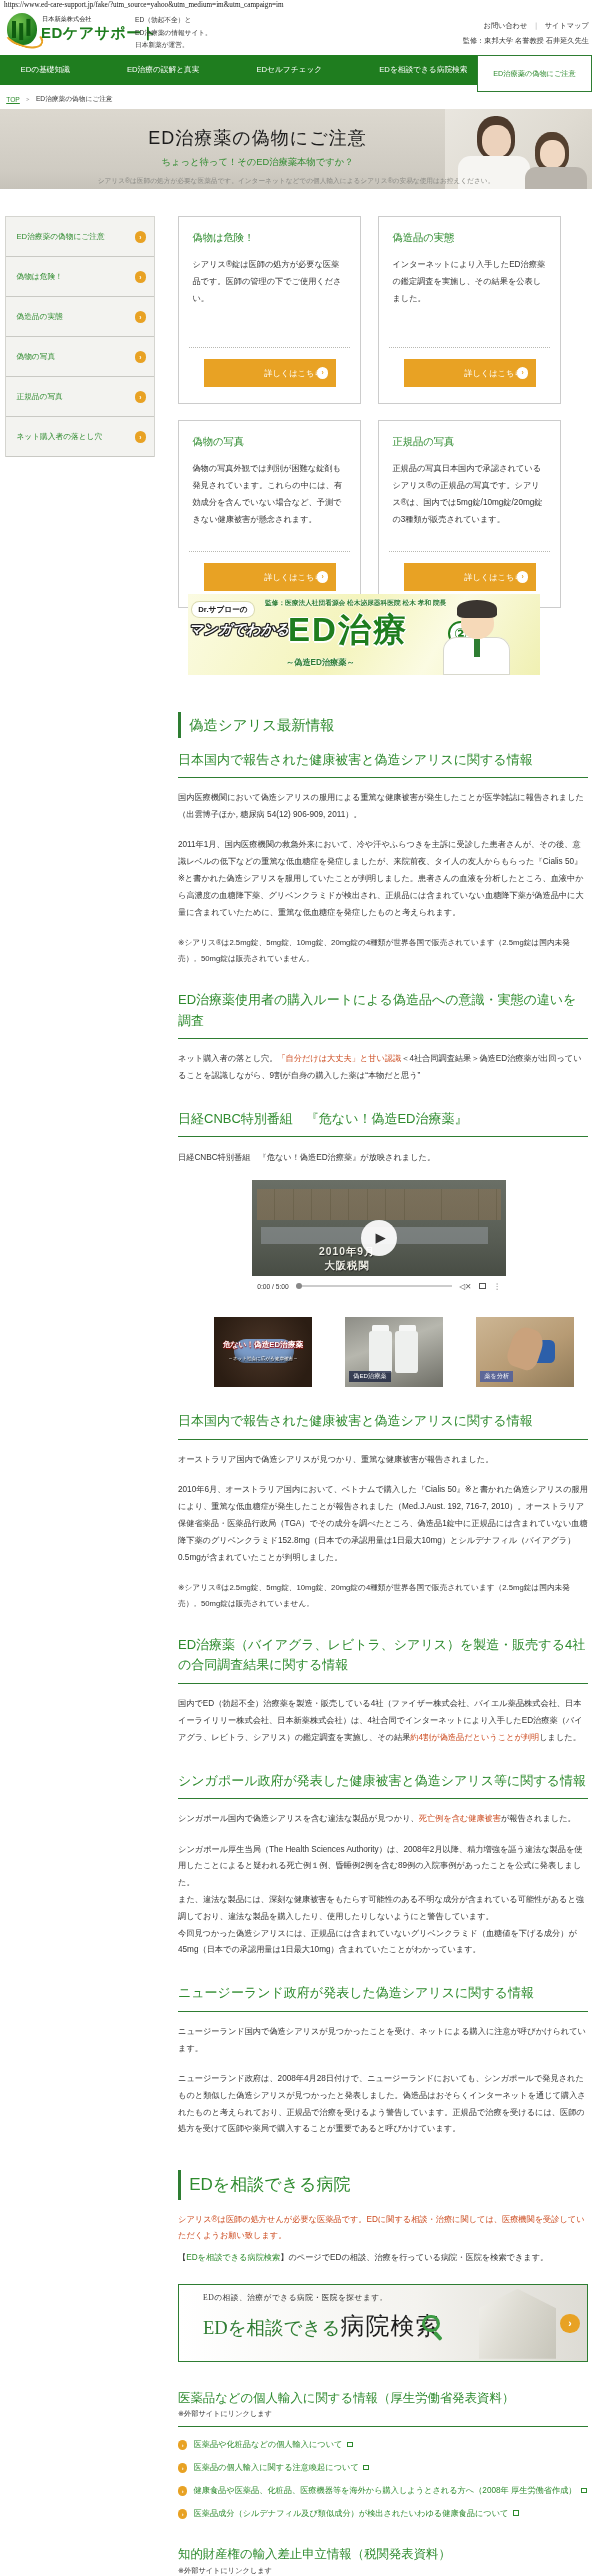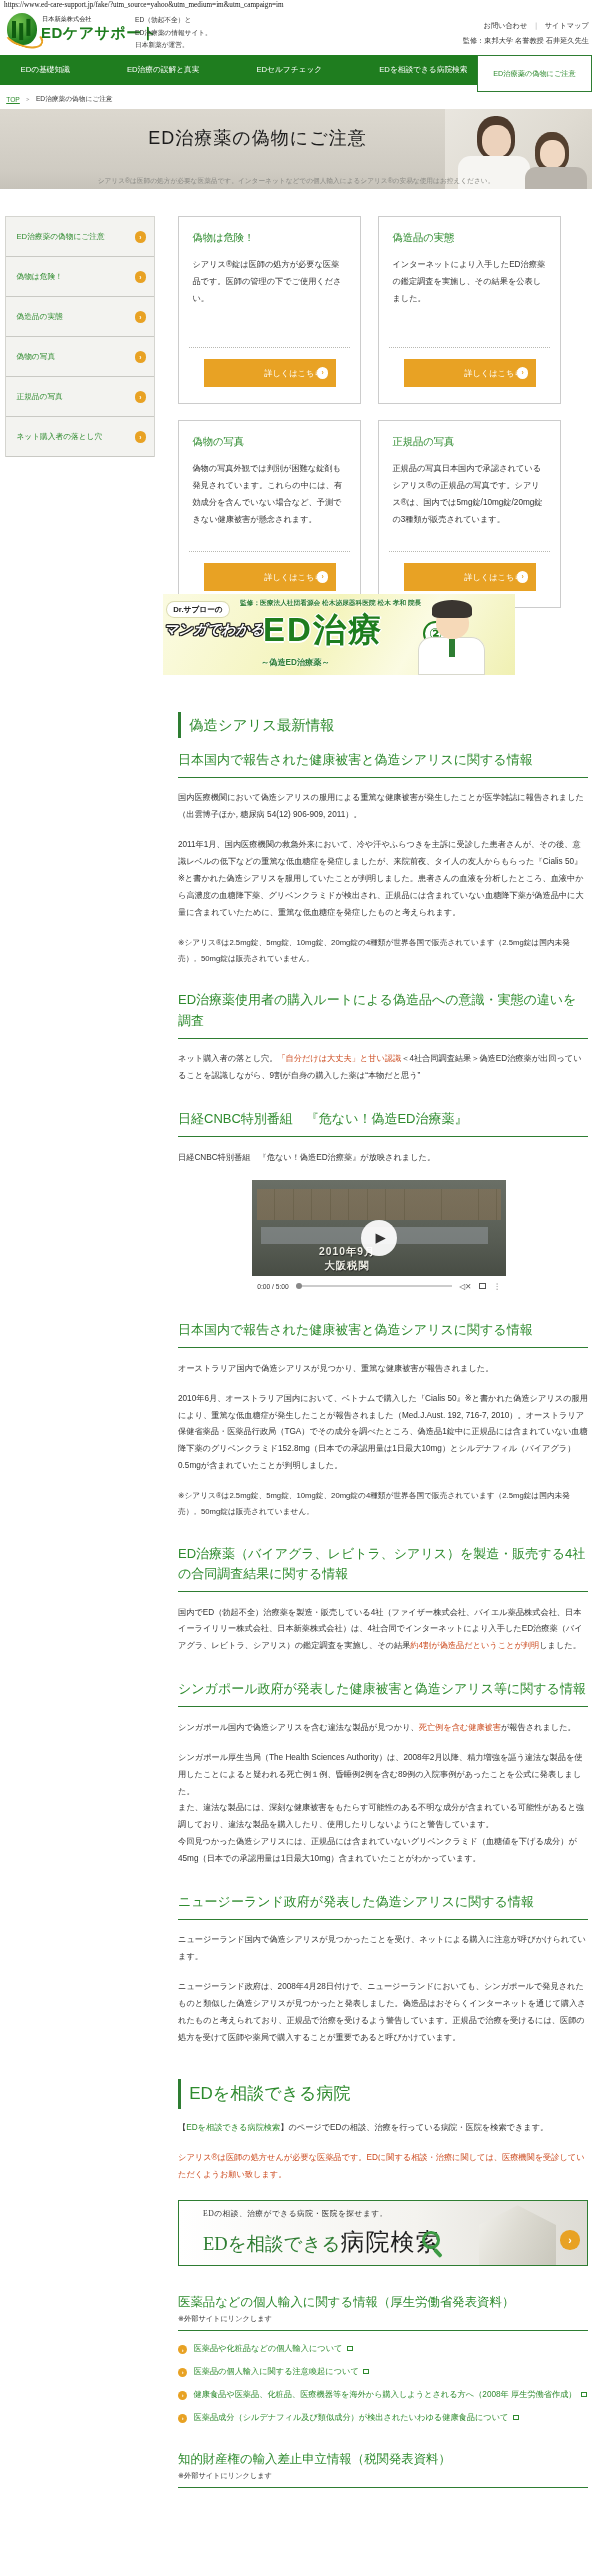--- a/index.html
+++ b/index.html
@@ -72,21 +72,21 @@
   #cards { top:216px; left:178px; width:384px; display:grid; grid-template-columns:183px 183px; gap:16.5px 17px; }
   .card { border:0.5px solid #ccc; background:#fff; padding:14.4px 13.4px 15.5px; }
   .card h3 { color:#2e8b2e; font-size:10.3px; font-weight:400; margin-bottom:10.3px; }
   .card .card-body { font-size:8.2px; line-height:2.1; color:#333; min-height:88px; }
   .card .card-sep { border-top:0.5px dotted #b8b8b2; margin:3.1px -3.1px 11.3px; }
   .btn-orange { position:relative; width:132px; height:28px; background:#e8a224; color:#fff; font-size:8.2px;
     display:flex; align-items:center; justify-content:center; margin:0 auto; cursor:pointer;padding-left:48px; }
   .btn-orange .circ { background:#fff; color:#e8a224; position:absolute; right:7.2px; top:8.2px; }
 
   
-  #manga { top:594px; left:163px; width:352px; height:81px; cursor:pointer; overflow:hidden;
+  #manga { top:594px; left:188px; width:352px; height:81px; cursor:pointer; overflow:hidden;
     background:linear-gradient(120deg,#fbfbe2 0%, #f4f4bc 45%, #fbfbe2 70%, #f0f0b2 100%); }
   .manga-super { position:absolute; left:77px; top:5.2px; font-size:6.7px; font-weight:bold; color:#2e7d32;
     text-shadow:0 0 1.5px #fff,0 0 1.5px #fff; }
   .manga-bubble { position:absolute; left:4.1px; top:8.2px; background:#fff; border-radius:7.2px; padding:2.6px 6.2px;
     font-size:7.7px; font-weight:bold; color:#222; box-shadow:0 0 0 1px #dadab0; }
   .manga-line1 { position:absolute; left:1px; top:27px; font-size:14px; font-weight:bold; color:#fff; font-style:italic;
     text-shadow:-1px 0 #222,1px 0 #222,0 -1px #222,0 1px #222,-1px -1px #222,1px 1px #222,-1px 1px #222,1px -1px #222; }
   .manga-line2 { position:absolute; left:100px; top:14.4px; font-size:33px; font-weight:bold; color:#1e7d1e;
     text-shadow:-1.5px 0 #fff,1.5px 0 #fff,0 -1.5px #fff,0 1.5px #fff; letter-spacing:2.1px; }
   .manga-num { position:absolute; left:260px; top:27px; width:25px; height:25px; border-radius:50%; background:#fff;
@@ -149,21 +149,21 @@
   .t2 .cap { position:absolute; left:27px; top:7.2px; width:16.5px; height:8.2px; background:#f6f7f6; border-radius:1.5px; }
   .t2 .cap.c2 { left:54px; }
   .thumb-label { position:absolute; left:4.1px; bottom:5.2px; background:rgba(20,30,60,.75); color:#fff;
     font-size:6.2px; padding:1px 4.1px; }
   .thumb.t3 { background:linear-gradient(150deg,#cdb694 0%, #b79b74 55%, #8f7a58 100%); }
   .t3 .hand { position:absolute; left:34px; top:10.3px; width:31px; height:41px; background:#caa27c; border-radius:40% 40% 30% 30%; transform:rotate(18deg); }
   .t3 .dev { position:absolute; left:49px; top:23px; width:30px; height:23px; background:#2c5faa; border-radius:5.2px; }
   .t3 .thumb-label { background:rgba(70,90,160,.8); }
 
   
-  .hosp-banner { position:relative; height:66px; border:1.5px solid #2e7d32; margin:16.5px 0 27px;
+  .hosp-banner { position:relative; height:78px; border:1.5px solid #2e7d32; margin:16.5px 0 27px;
     background:linear-gradient(90deg,#ffffff 0%, #f4f3ef 58%, #dddbd4 100%); overflow:hidden; cursor:pointer; }
   .hosp-lead { position:absolute; left:24px; top:8.2px; font-size:7.7px; color:#333; letter-spacing:0.5px;
     font-family:"Liberation Serif","DejaVu Serif",serif; }
   .hosp-big { position:absolute; left:24px; top:25px; font-family:"Liberation Serif","DejaVu Serif",serif; }
   .hosp-big .bg1 { font-size:18.5px; color:#2e7d32; }
   .hosp-big .bg2 { font-size:24px; color:#1c1c1c; letter-spacing:1px; }
   .hosp-mag { position:absolute; left:243px; top:30px; width:17.5px; height:17.5px; border:3.1px solid #3d9b44; border-radius:50%; }
   .hosp-mag::after { content:""; position:absolute; left:11.3px; top:13.4px; width:3.6px; height:10.3px; background:#3d9b44; transform:rotate(-42deg); border-radius:1.5px; }
   .hosp-bld { position:absolute; right:31px; top:4.1px; width:77px; height:70px;
     background:linear-gradient(115deg,#f2f1ec 0%, #dddbd2 45%, #c7c5ba 100%);
@@ -219,20 +219,21 @@
 <div id="hero" class="abs">
   <div class="hero-photo">
     <div class="ph-head1"></div>
       <div class="ph-face1"></div>
       <div class="ph-body1"></div>
     <div class="ph-head2"></div>
       <div class="ph-face2"></div>
       <div class="ph-body2"></div>
   </div>
   <div class="hero-title">ED治療薬の偽物にご注意</div>
+  <div class="hero-sub">ちょっと待って！そのED治療薬本物ですか？</div>
   <div class="hero-caption">シアリス®は医師の処方が必要な医薬品です。インターネットなどでの個人輸入によるシアリス®の安易な使用はお控えください。</div>
 </div>
 
 <aside id="sidebar" class="abs">
   <div class="side-item">
       <span>ED治療薬の偽物にご注意</span>
       <span class="circ">›</span>
     </div>
   <div class="side-item">
       <span>偽物は危険！</span>
@@ -334,42 +335,61 @@
       <span class="vtime">0:00 / 5:00</span>
       <div class="vprogress">
           <span class="dot"></span>
         </div>
       <span class="vicon">◁✕</span>
       <span class="vfull"></span>
       <span class="vicon">⋮</span>
     </div>
   </div>
 
+  <div class="thumb-row">
+    <div class="thumb t1">
+      <div class="pill"></div>
+      <div class="tt1">危ない！偽造ED治療薬</div>
+      <div class="tt2">～ネット社会に広がる健康被害～</div>
+    </div>
+    <div class="thumb t2">
+      <div class="cap"></div>
+        <div class="cap c2"></div>
+      <div class="bottle"></div>
+        <div class="bottle b2"></div>
+      <div class="thumb-label">偽ED治療薬</div>
+    </div>
+    <div class="thumb t3">
+      <div class="dev"></div>
+        <div class="hand"></div>
+      <div class="thumb-label">薬を分析</div>
+    </div>
+  </div>
 
   <h3 class="h3g">日本国内で報告された健康被害と偽造シアリスに関する情報</h3>
   <p class="pg">オーストラリア国内で偽造シアリスが見つかり、重篤な健康被害が報告されました。</p>
   <p class="pg">2010年6月、オーストラリア国内において、ベトナムで購入した『Cialis 50』※と書かれた偽造シアリスの服用により、重篤な低血糖症が発生したことが報告されました（Med.J.Aust. 192, 716-7, 2010）。オーストラリア保健省薬品・医薬品行政局（TGA）でその成分を調べたところ、偽造品1錠中に正規品には含まれていない血糖降下薬のグリベンクラミド152.8mg（日本での承認用量は1日最大10mg）とシルデナフィル（バイアグラ）0.5mgが含まれていたことが判明しました。</p>
   <p class="pg note">※シアリス®は2.5mg錠、5mg錠、10mg錠、20mg錠の4種類が世界各国で販売されています（2.5mg錠は国内未発売）。50mg錠は販売されていません。</p>
 
   <h3 class="h3g">ED治療薬（バイアグラ、レビトラ、シアリス）を製造・販売する4社の合同調査結果に関する情報</h3>
   <p class="pg"><span>国内でED（勃起不全）治療薬を製造・販売している4社（ファイザー株式会社、バイエル薬品株式会社、日本イーライリリー株式会社、日本新薬株式会社）は、4社合同でインターネットにより入手したED治療薬（バイアグラ、レビトラ、シアリス）の鑑定調査を実施し、その結果</span><span class="red">約4割が偽造品だということが判明</span><span>しました。</span></p>
 
   <h3 class="h3g">シンガポール政府が発表した健康被害と偽造シアリス等に関する情報</h3>
   <p class="pg"><span>シンガポール国内で偽造シアリスを含む違法な製品が見つかり、</span><span class="red">死亡例を含む健康被害</span><span>が報告されました。</span></p>
   <p class="pg" style="margin-bottom:0">シンガポール厚生当局（The Health Sciences Authority）は、2008年2月以降、精力増強を謳う違法な製品を使用したことによると疑われる死亡例１例、昏睡例2例を含む89例の入院事例があったことを公式に発表しました。</p>
   <p class="pg" style="margin-bottom:0">また、違法な製品には、深刻な健康被害をもたらす可能性のある不明な成分が含まれている可能性があると強調しており、違法な製品を購入したり、使用したりしないようにと警告しています。</p>
   <p class="pg">今回見つかった偽造シアリスには、正規品には含まれていないグリベンクラミド（血糖値を下げる成分）が45mg（日本での承認用量は1日最大10mg）含まれていたことがわかっています。</p>
 
   <h3 class="h3g">ニュージーランド政府が発表した偽造シアリスに関する情報</h3>
   <p class="pg">ニュージーランド国内で偽造シアリスが見つかったことを受け、ネットによる購入に注意が呼びかけられています。</p>
   <p class="pg">ニュージーランド政府は、2008年4月28日付けで、ニュージーランドにおいても、シンガポールで発見されたものと類似した偽造シアリスが見つかったと発表しました。偽造品はおそらくインターネットを通じて購入されたものと考えられており、正規品で治療を受けるよう警告しています。正規品で治療を受けるには、医師の処方を受けて医師や薬局で購入することが重要であると呼びかけています。</p>
 
   <h2 class="h2bar big">EDを相談できる病院</h2>
+  <p class="pg redp" style="margin-bottom:5.2px">シアリス®は医師の処方せんが必要な医薬品です。EDに関する相談・治療に関しては、医療機関を受診していただくようお願い致します。</p>
   <p class="pg"><span>【</span><span class="glink">EDを相談できる病院検索</span><span>】のページでEDの相談、治療を行っている病院・医院を検索できます。</span></p>
-  <p class="pg redp" style="margin-bottom:5.2px">シアリス®は医師の処方せんが必要な医薬品です。EDに関する相談・治療に関しては、医療機関を受診していただくようお願い致します。</p>
 
   <div class="hosp-banner">
     <div class="hosp-lead">EDの相談、治療ができる病院・医院を探せます。</div>
     <div class="hosp-big">
       <span class="bg1">EDを相談できる</span><span class="bg2">病院検索</span>
     </div>
     <div class="hosp-mag"></div>
     <div class="hosp-bld"></div>
     <span class="circ">›</span>
   </div>

